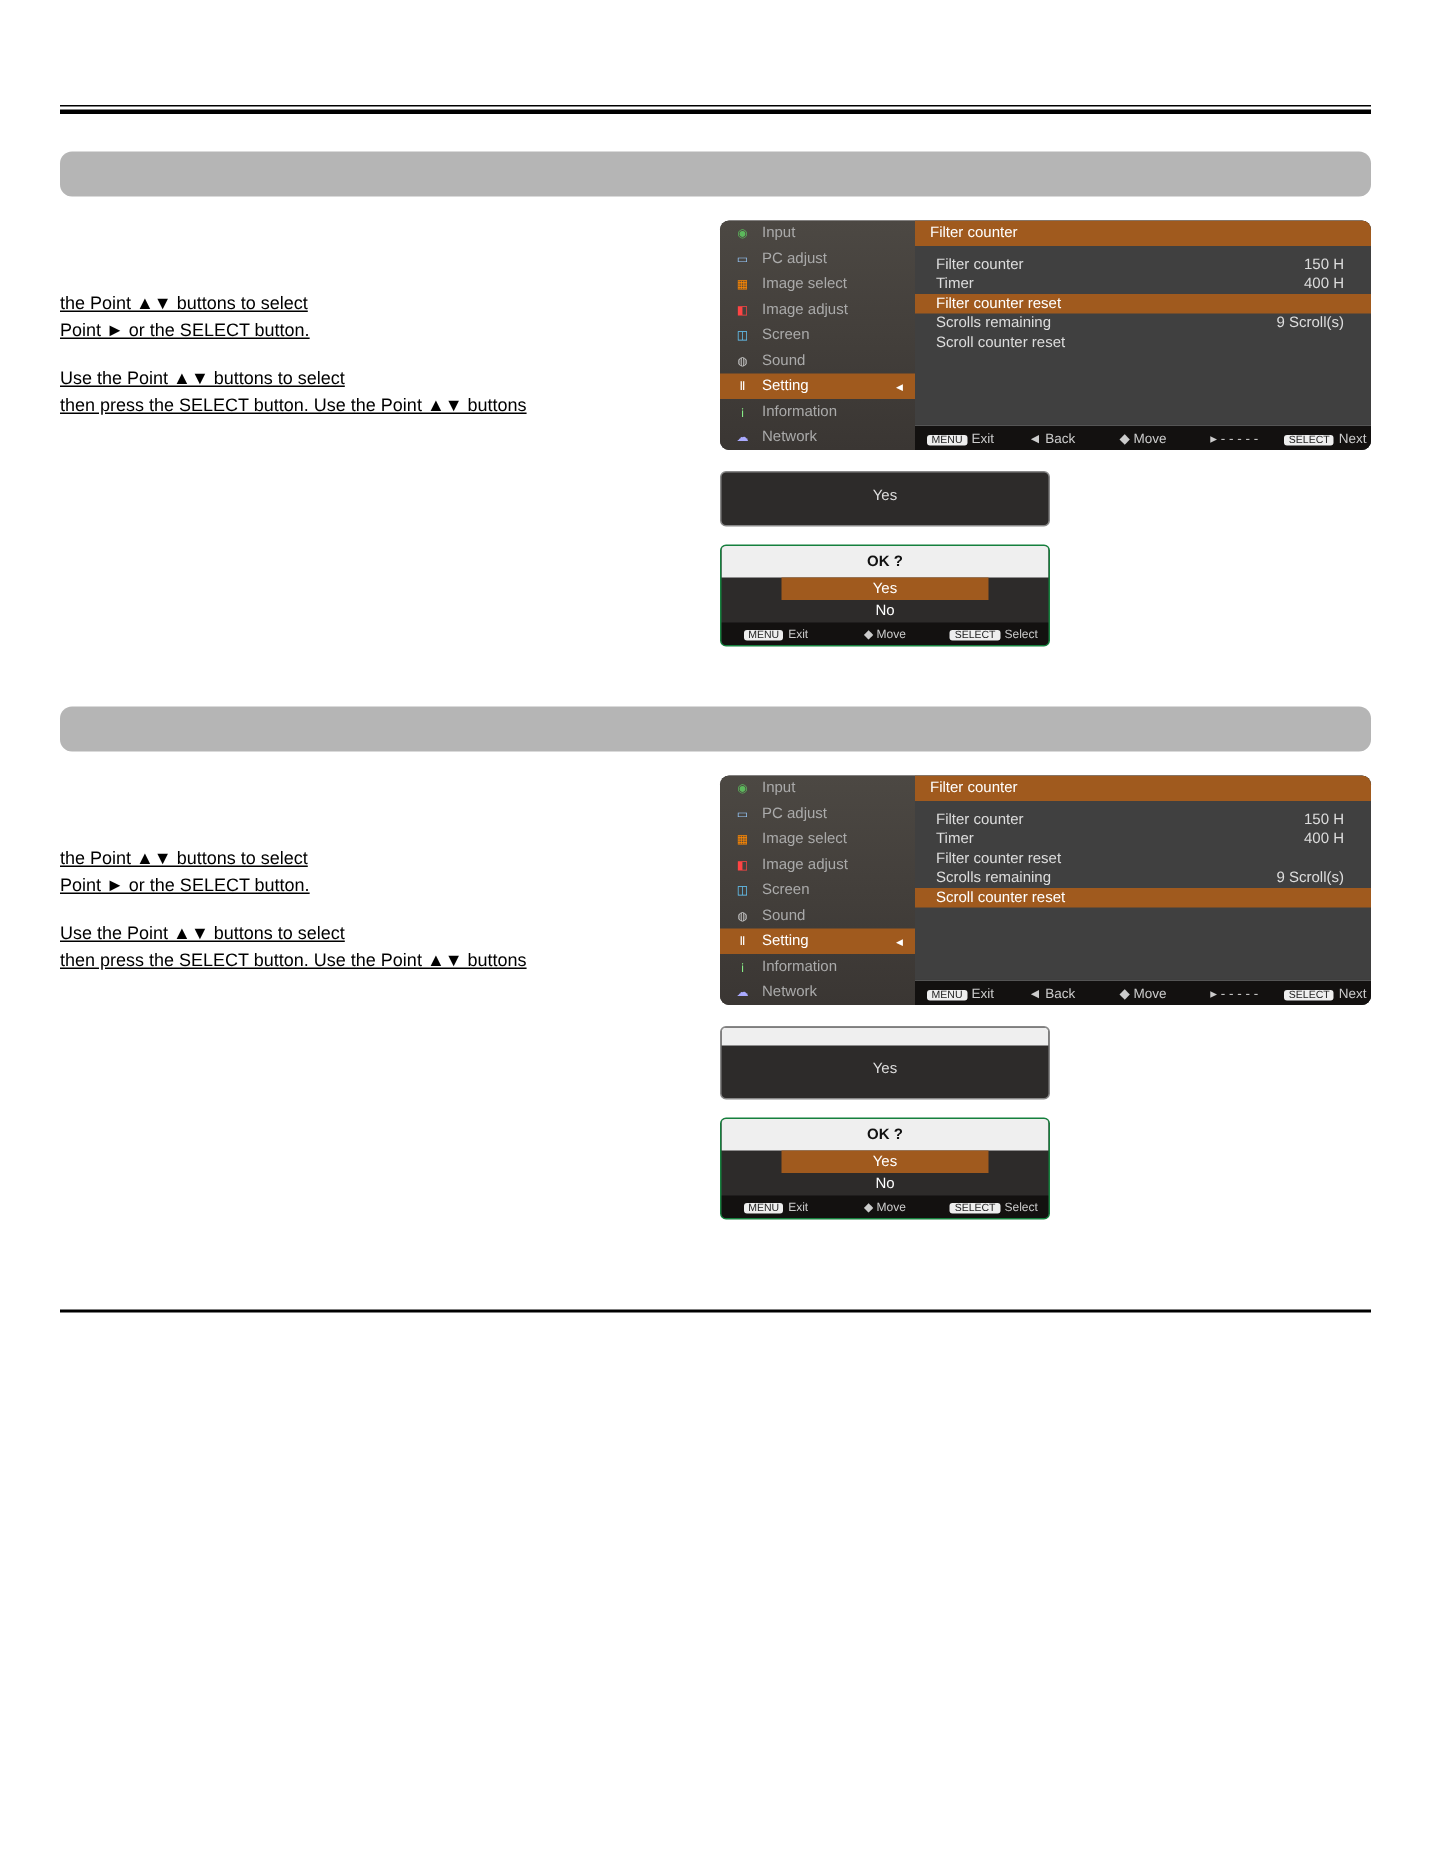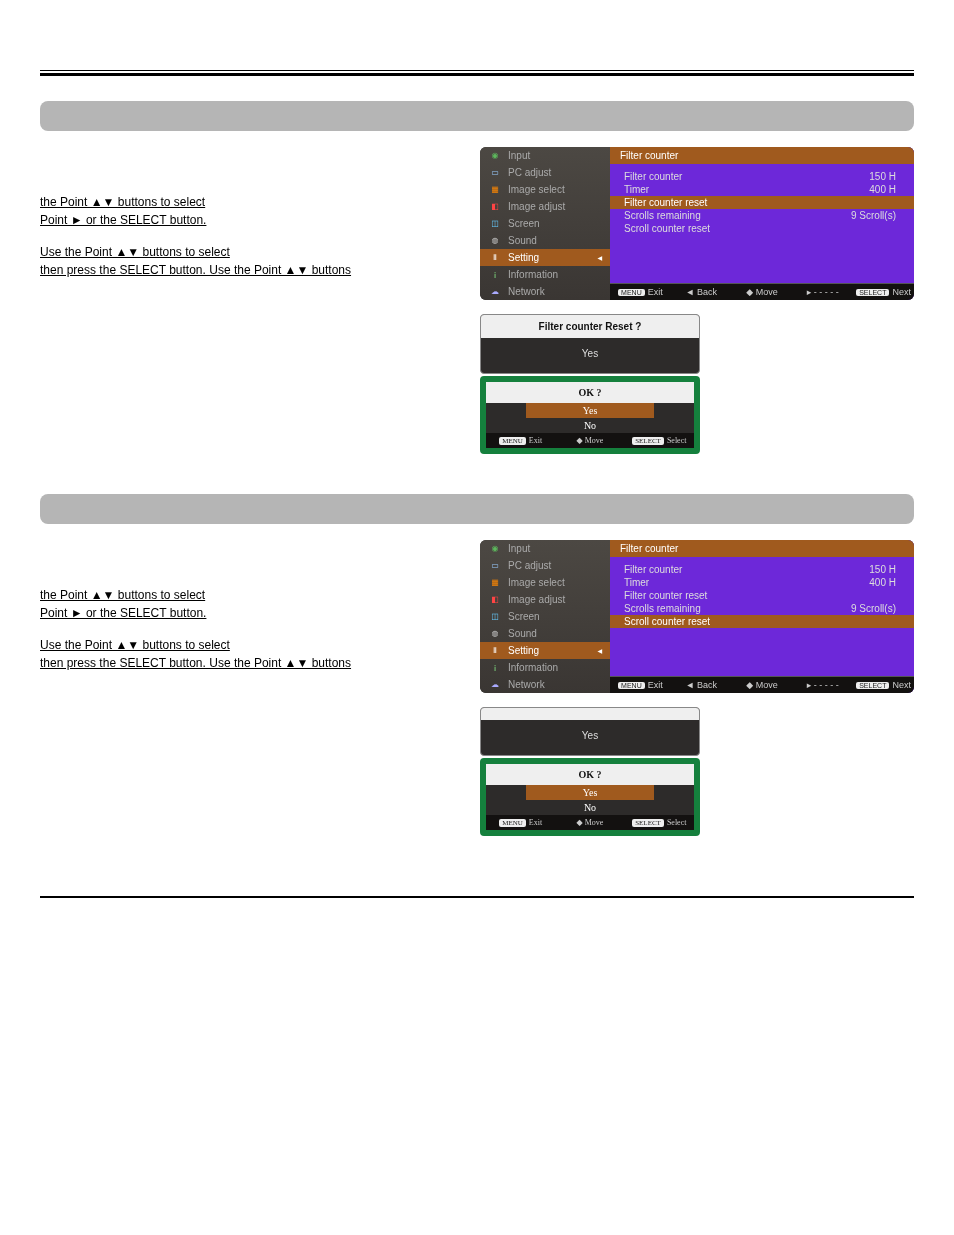--- a/index.html
+++ b/index.html
@@ -15,37 +15,37 @@
   .textcol p { font-size: 12px; line-height: 1.5; margin-bottom: 14px; }
 
   .osd-stack { flex: 1; display: flex; flex-direction: column; gap: 14px; }
 
   
   .osd { background: #2d2b2a; border-radius: 6px; display: flex; overflow: hidden; font-size: 10px; color: #c8c4c0; position: relative; }
   .osd-left { width: 130px; background: linear-gradient(#4c4843, #3a3633); }
   .osd-menuitem { display: flex; align-items: center; gap: 6px; padding: 3px 8px; color: #aaa; }
   .osd-menuitem.active { background: #a05a1e; color: #fff; }
   .osd-menuitem .ic { width: 14px; height: 10px; display: inline-flex; align-items: center; justify-content: center; font-size: 8px; }
-  .osd-right { flex: 1; background: #6d28d9; display: flex; flex-direction: column; }
+  .osd-right { flex: 1; background: #404040; display: flex; flex-direction: column; }
   .osd-right-header { background: #a05a1e; color: #fff; padding: 3px 10px; font-size: 10px; }
   .osd-list { padding: 6px 0 6px 0; flex: 1; }
   .osd-row { display: flex; justify-content: space-between; padding: 1px 18px 1px 14px; color: #ddd; }
   .osd-row.hl { background: #a05a1e; color: #fff; }
   .osd-row .val { color: #ddd; min-width: 60px; text-align: right; }
   .osd-footer { background: #131110; color: #ccc; display: flex; font-size: 9px; border-top: 1px solid #555; }
   .osd-footer .cell { flex: 1; padding: 3px 0; text-align: center; }
   .osd-footer .kbd { background: #eee; color: #222; font-size: 7px; padding: 0 3px; border-radius: 2px; margin-right: 3px; }
   .tri { font-size: 6px; color:#fff; margin-left: auto; }
 
   
   .dialog-wrap { width: 220px; margin-left: 0; }
   .dialog { background: #2d2b2a; border: 1px solid #888; border-radius: 4px; color: #fff; text-align: center; overflow: hidden; }
   .dialog-title { font-size: 10px; color: #111; padding: 6px 4px; font-weight: bold; background: #efefef; }
   .dialog-body { padding: 10px 0 14px 0; font-size: 10px; color: #ddd; }
-  .dialog2 { margin-top: 2px; background: #2d2b2a; border: 6px solid #15803d; border-radius: 4px; color: #fff; text-align: center; overflow: hidden; font-family: Liberation Serif, serif; }
+  .dialog2 { margin-top: 12px; background: #2d2b2a; border: 1px solid #15803d; border-radius: 4px; color: #fff; text-align: center; overflow: hidden; }
   .dialog2-title { background: #efefef; color: #111; font-size: 10px; font-weight: bold; padding: 5px 0; }
   .dialog2-opt { font-size: 10px; padding: 2px 0; }
   .dialog2-opt.yes { background: #a05a1e; color:#fff; margin: 0 40px; }
   .dialog2-opt.no { color:#fff; }
   .dialog-footer { background: #131110; color: #ccc; display: flex; font-size: 8px; }
   .dialog-footer .cell { flex: 1; padding: 3px 0; text-align: center; }
   .dialog-footer .kbd { background: #eee; color: #222; font-size: 7px; padding: 0 3px; border-radius: 2px; margin-right: 3px; }
 
 </style>
 </head>
@@ -140,21 +140,20 @@
             <div class="cell">◄ Back</div>
             <div class="cell">◆ Move</div>
             <div class="cell">▸ - - - - -</div>
             <div class="cell"><span class="kbd">SELECT</span><span>Next</span></div>
           </div>
         </div>
       </div>
 
       <div class="dialog-wrap">
         <div class="dialog">
-          <div class="dialog-title">Filter counter Reset ?</div>
           <div class="dialog-body">Yes</div>
         </div>
         <div class="dialog2">
           <div class="dialog2-title">OK ?</div>
           <div class="dialog2-opt yes">Yes</div>
           <div class="dialog2-opt no">No</div>
           <div class="dialog-footer">
             <div class="cell"><span class="kbd">MENU</span><span>Exit</span></div>
             <div class="cell">◆ Move</div>
             <div class="cell"><span class="kbd">SELECT</span><span>Select</span></div>

